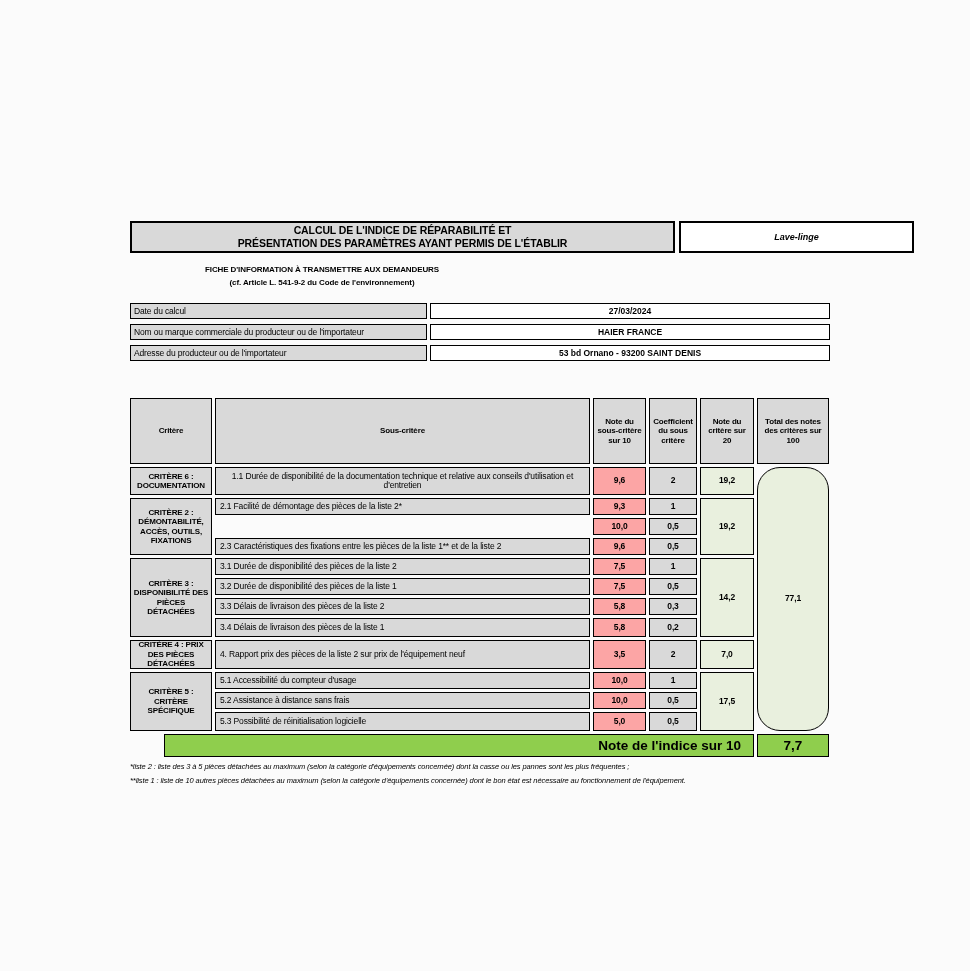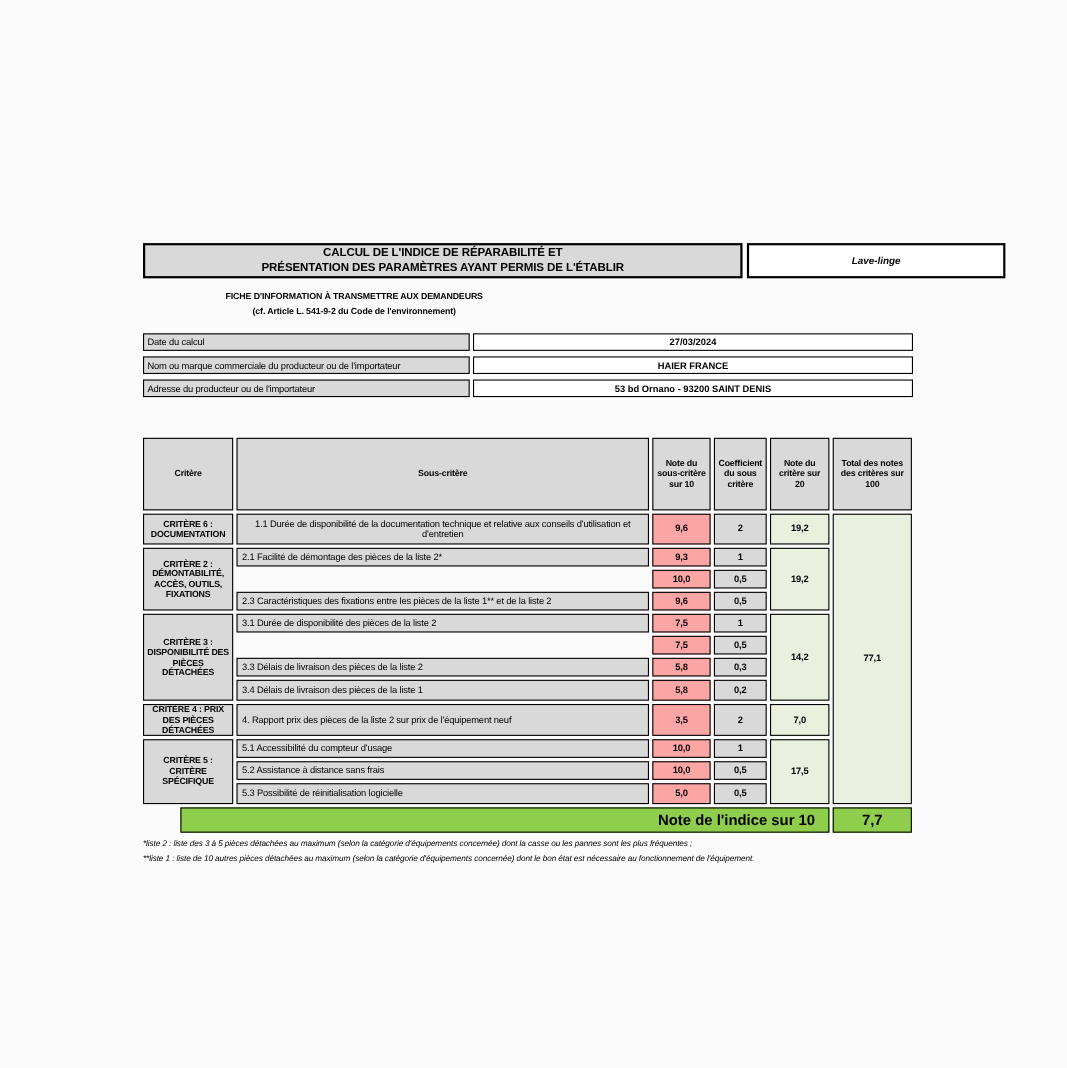--- a/index.html
+++ b/index.html
@@ -51,21 +51,21 @@
     border:1.5px solid #000; display:flex; align-items:center; justify-content:center;
     text-align:center; font-size:8px; letter-spacing:-0.15px; line-height:9.5px;
     background:#fff; overflow:hidden;
   }
   .hdr   { background:#d9d9d9; font-weight:bold; padding:0 2px; }
   .crit  { background:#d9d9d9; font-weight:bold; padding:0 2px; }
   .sub   { background:#d9d9d9; justify-content:flex-start; text-align:center; padding:0 4px; font-size:8.5px; }
   .note  { background:#fca5a5; font-weight:bold; font-size:8.5px; }
   .coeff { background:#d9d9d9; font-weight:bold; font-size:8.5px; }
   .n20   { background:#e9f0de; font-weight:bold; font-size:8.5px; }
-  .total { background:#e9f0de; font-weight:bold; font-size:8.5px; }
+  .total { background:#e9f0de; font-weight:bold; font-size:8.5px;border-radius:23px; }
   .final-label {
     background:#8fce4d; font-weight:bold; font-size:13.5px; letter-spacing:0;
     justify-content:flex-end; padding-right:12px;margin-left:34px;
   }
   .final-value { background:#8fce4d; font-weight:bold; font-size:13.5px; letter-spacing:0; }
   
   .footnote {
     position:absolute; left:130px; font-style:italic; font-size:7.5px; letter-spacing:-0.1px;
   }
   .fn1 { top:762px; }
@@ -118,20 +118,21 @@
     <div class="cell crit" style="grid-area:2/1">CRITÈRE 6 : DOCUMENTATION</div>
     <div class="cell crit" style="grid-area:3/1/6/2">CRITÈRE 2 : DÉMONTABILITÉ, ACCÈS, OUTILS, FIXATIONS</div>
     <div class="cell crit" style="grid-area:6/1/10/2">CRITÈRE 3 : DISPONIBILITÉ DES PIÈCES DÉTACHÉES</div>
     <div class="cell crit" style="grid-area:10/1">CRITÈRE 4 : PRIX DES PIÈCES DÉTACHÉES</div>
     <div class="cell crit" style="grid-area:11/1/14/2">CRITÈRE 5 : CRITÈRE SPÉCIFIQUE</div>
 
     <div class="cell sub" style="grid-area:2/2">1.1 Durée de disponibilité de la documentation technique et relative aux conseils d'utilisation et d'entretien</div>
     <div class="cell sub" style="grid-area:3/2">2.1 Facilité de démontage des pièces de la liste 2*</div>
     <div class="cell sub" style="grid-area:5/2">2.3 Caractéristiques des fixations entre les pièces de la liste 1** et de la liste 2</div>
     <div class="cell sub" style="grid-area:6/2">3.1 Durée de disponibilité des pièces de la liste 2</div>
+    <div class="cell sub" style="grid-area:7/2">3.2 Durée de disponibilité des pièces de la liste 1</div>
     <div class="cell sub" style="grid-area:8/2">3.3 Délais de livraison des pièces de la liste 2</div>
     <div class="cell sub" style="grid-area:9/2">3.4 Délais de livraison des pièces de la liste 1</div>
     <div class="cell sub" style="grid-area:10/2">4. Rapport prix des pièces de la liste 2 sur prix de l'équipement neuf</div>
     <div class="cell sub" style="grid-area:11/2">5.1 Accessibilité du compteur d'usage</div>
     <div class="cell sub" style="grid-area:12/2">5.2 Assistance à distance sans frais</div>
     <div class="cell sub" style="grid-area:13/2">5.3 Possibilité de réinitialisation logicielle</div>
 
     <div class="cell note" style="grid-area:2/3">9,6</div>
     <div class="cell note" style="grid-area:3/3">9,3</div>
     <div class="cell note" style="grid-area:4/3">10,0</div>

